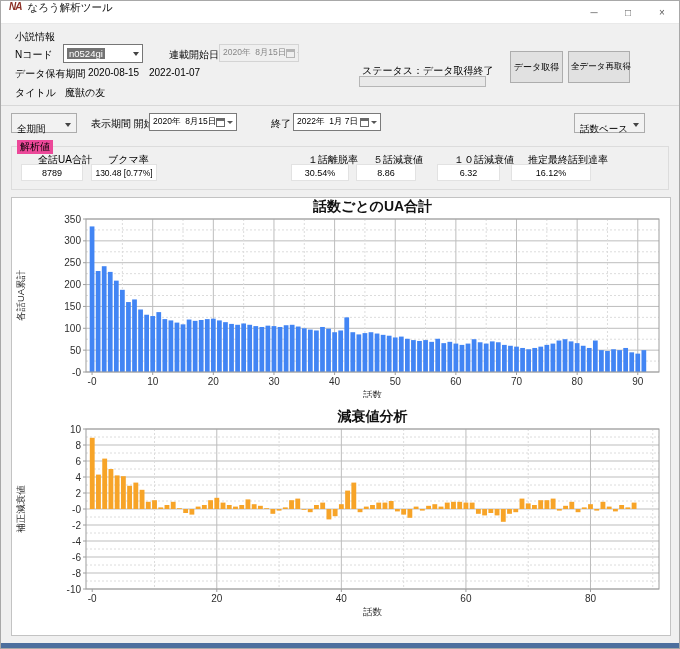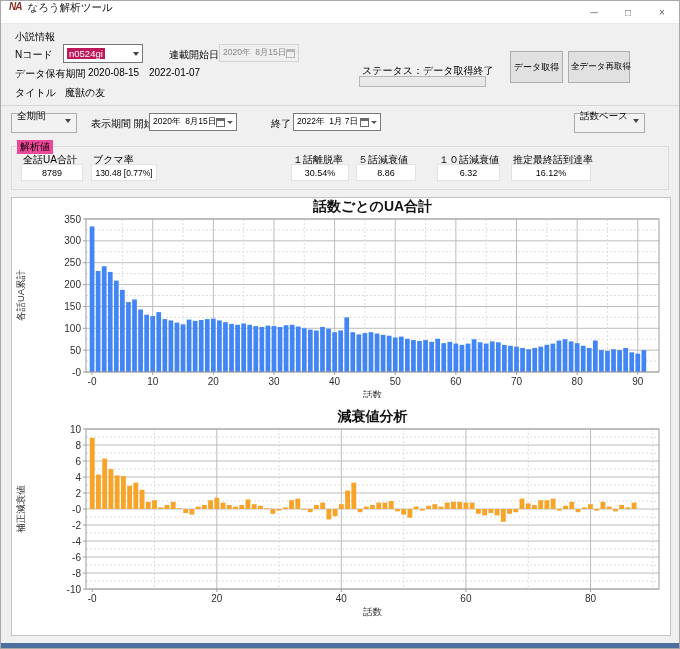--- a/index.html
+++ b/index.html
@@ -14,41 +14,41 @@
   .titlebar{position:absolute;left:0;top:0;width:100%;height:23px;background:#ffffff;
     display:flex;align-items:flex-start;border-bottom:1px solid #e9e9e9;}
   .logo{font-weight:bold;font-style:italic;color:#8c2f24;font-size:10px;margin:0 6px 0 8px;letter-spacing:-1px;}
   .title{font-size:10.5px;color:#111;}
   .winbtns{margin-left:auto;display:flex;height:100%;}
   .wbtn{width:34px;height:100%;display:flex;align-items:center;justify-content:center;
     color:#5a5a5a;font-size:10px;cursor:default;}
   .lbl{position:absolute;color:#000;white-space:pre;}
   .combo{position:absolute;height:19px;background:#fff;border:1px solid #767676;
     display:flex;align-items:center;padding:0 3px;}
-  .combo .sel{background:#be185d;color:#fff;padding:0 2px;font-size:9.5px;}
+  .combo .sel{background:#737373;color:#fff;padding:0 2px;font-size:9.5px;}
   .combo-arrow{margin-left:auto;width:0;height:0;border-left:3.5px solid transparent;
     border-right:3.5px solid transparent;border-top:4px solid #444;}
   .select{position:absolute;height:19px;background:#f2f2f2;border:1px solid #acacac;
-    display:flex;align-items:flex-end;padding:9px 5px;font-size:9.5px;}
+    display:flex;align-items:flex-start;padding:9px 5px;font-size:9.5px;}
   .picker{position:absolute;height:18px;background:#fff;border:1px solid #7a7a7a;
     display:flex;align-items:center;padding:0 3px;font-size:8.5px;white-space:pre;overflow:hidden;}
   .picker .pv{white-space:pre;}
   .picker.disabled{background:#efefef;border-color:#d4d4d4;color:#868686;}
   .cal{margin-left:auto;width:9px;height:9px;border:1px solid #6a6a6a;border-top:3px solid #6a6a6a;flex:none;}
   .picker.disabled .cal{border-color:#b5b5b5;border-top-color:#b5b5b5;}
   .cal-arr{width:0;height:0;border-left:3px solid transparent;border-right:3px solid transparent;
     border-top:3.5px solid #555;margin-left:2px;flex:none;}
   .picker.disabled .cal-arr{border-top-color:#b5b5b5;}
   .btn{position:absolute;height:32px;background:#e1e1e1;border:1px solid #adadad;
     font-family:Liberation Sans, sans-serif;font-size:9px;padding:0 2px;white-space:nowrap;color:#000;}
   .progress{position:absolute;background:#e9e9e9;border:1px solid #b6b6b6;}
   .sep{position:absolute;left:0;width:680px;height:1px;background:#d8d8d8;}
   .group{position:absolute;border:1px solid #dcdcdc;}
   .glabel{position:absolute;background:#ec4899;padding:0 3px;}
-  .stat-label{position:absolute;white-space:nowrap;}
+  .stat-label{position:absolute;white-space:nowrap;margin-left:15px;}
   .stat-box{position:absolute;height:17px;background:#fff;border:1px solid #e2e2e2;
     display:flex;align-items:center;justify-content:center;font-size:9px;white-space:nowrap;}
   .chart-panel{position:absolute;background:#fff;border:1px solid #c3c3c3;}
   .chart-panel svg{display:block;font-family:"Liberation Sans","DejaVu Sans",sans-serif;}
   .bottom-strip{position:absolute;left:0;bottom:0;width:100%;height:5px;background:#4d6f9e;}
 </style>
 </head>
 <body>
 
 <div class="win">

